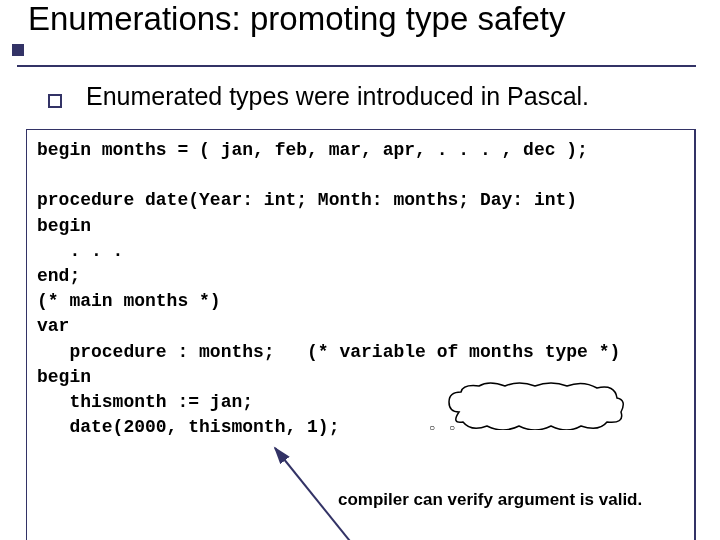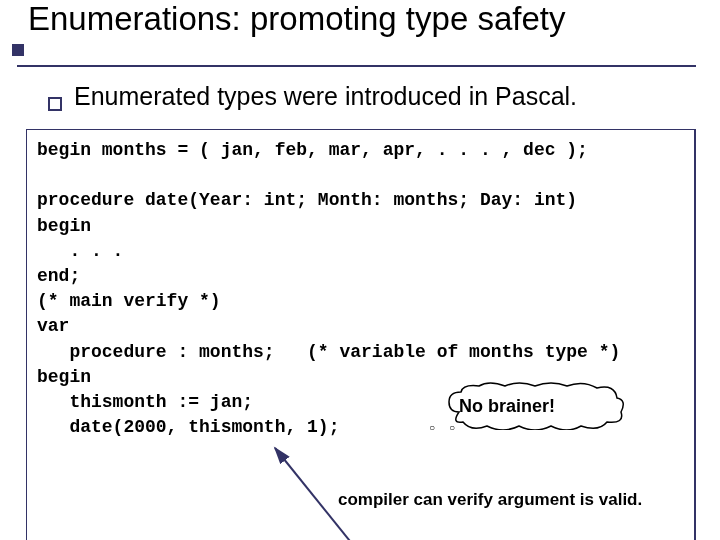--- a/index.html
+++ b/index.html
@@ -43,22 +43,22 @@
     font-weight: 400;
   }
   .body {
     position: absolute;
     left: 48px;
     top: 82px;
     right: 32px;
   }
   .bullet-row {
     display: flex;
-    align-items: flex-end;
-    gap: 12px;
+    align-items: center;
+    gap: 24px;
     margin-bottom: 18px;
   }
   .bullet-mark {
     width: 10px;
     height: 10px;
     border: 2px solid #333366;
     margin-top: 9px;
     flex: 0 0 auto;
   }
   .bullet-text {
@@ -130,32 +130,31 @@
       <div class="bullet-mark"></div>
       <div class="bullet-text">Enumerated types were introduced in Pascal.</div>
     </div>
 
     <div class="codebox"><span>begin </span><span class="u">months</span><span> = ( jan, feb, mar, apr, . . . , dec );</span>
 <span></span>
 <span>procedure date(Year: int; Month: </span><span class="u">months</span><span>; Day: int)</span>
 <span>begin</span>
 <span>   . . .</span>
 <span>end;</span>
-<span>(* main verify *)</span>
+<span>(* main months *)</span>
 <span>var</span>
 <span>   procedure : </span><span class="u">months</span><span>;   (* variable of months type *)</span>
 <span>begin</span>
 <span>   thismonth := jan;</span>
 <span>   date(2000, thismonth, 1);</span>
       
       <svg class="cloud" viewBox="0 0 190 48">
         <path d="M20 30 Q10 30 10 20 Q10 10 22 10 Q24 2 40 4 Q50 -2 66 4 Q80 -2 96 4 Q112 -2 128 4 Q144 -2 158 6 Q176 2 178 16 Q188 18 182 30 Q186 42 168 40 Q160 50 142 44 Q128 52 112 44 Q96 52 80 44 Q64 52 48 44 Q32 50 24 40 Q12 42 20 30 Z" fill="#fff" stroke="#000" stroke-width="1.5"></path>
       </svg>
       <div class="tail-dots">○ ○</div>
-      <div class="bubble">No brainer!</div>
       
       
       
       <svg class="arrow-svg" width="200" height="200">
         <defs>
           <marker id="ah" markerWidth="10" markerHeight="10" refX="8" refY="3" orient="auto">
             <path d="M0,0 L9,3 L0,6 Z" fill="#333366"></path>
           </marker>
         </defs>
         <line x1="172" y1="162" x2="48" y2="8" stroke="#333366" stroke-width="2" marker-end="url(#ah)"></line>

